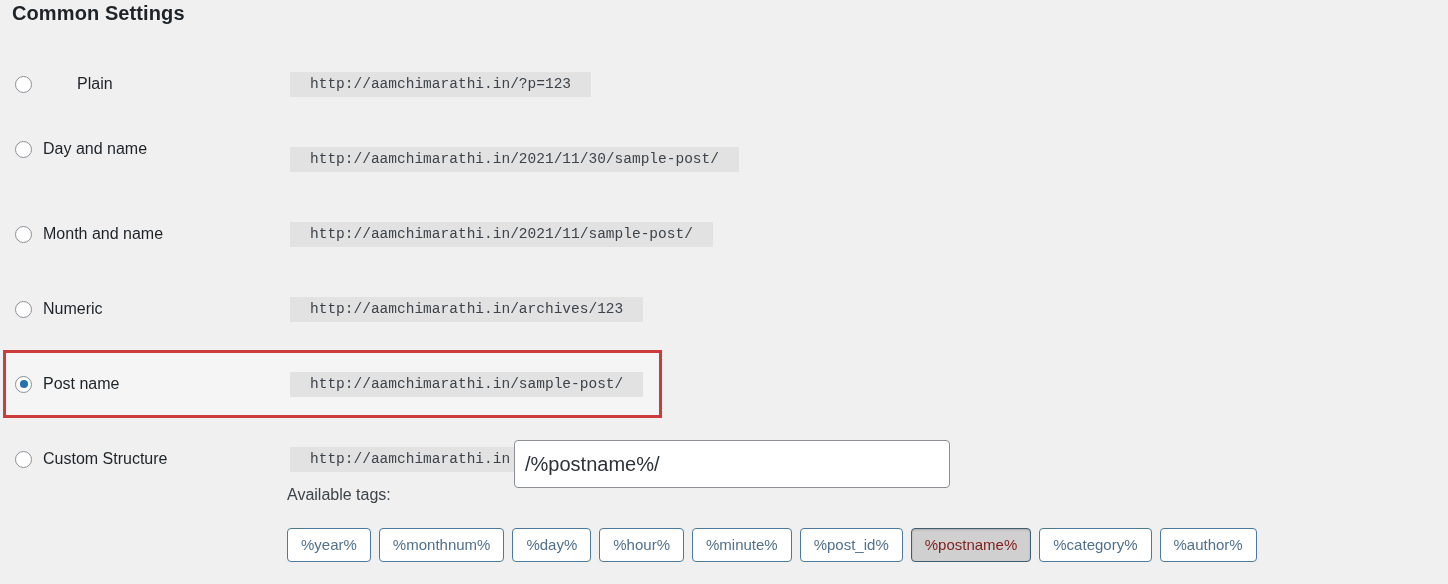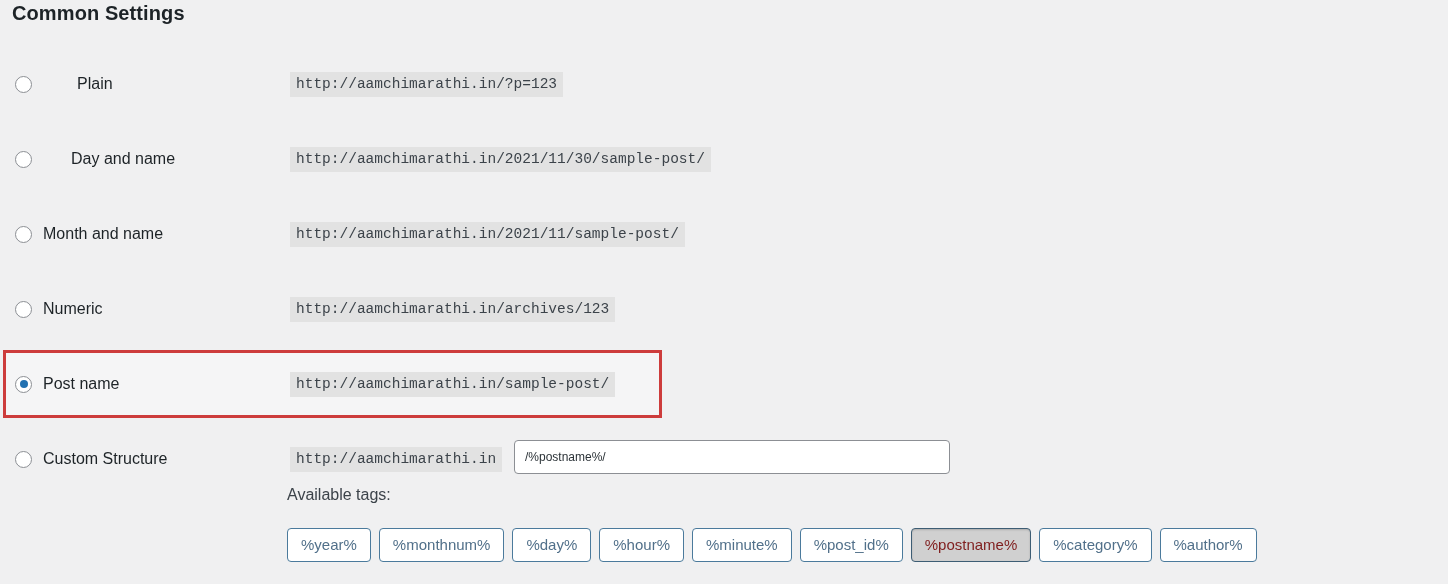--- a/index.html
+++ b/index.html
@@ -68,21 +68,21 @@
     margin-left: 11px;
     white-space: nowrap;
   }
 
   .code-badge {
     position: absolute;
     font-family: "Liberation Mono", monospace;
     font-size: 14.5px;
     color: #3c434a;
     background: #e2e2e2;
-    padding: 3px 6px;
+    padding: 3px 20px;
     white-space: nowrap;
     line-height: 19px;
   }
 
   
   .highlight-box {
     position: absolute;
     left: 3px;
     top: 350px;
     width: 659px;
@@ -91,27 +91,27 @@
     box-sizing: border-box;
     background: #f5f5f6;
   }
 
   
   .struct-input {
     position: absolute;
     left: 514px;
     top: 440px;
     width: 436px;
-    height: 34px;
+    height: 48px;
     box-sizing: border-box;
     border: 1px solid #8c8f94;
     border-radius: 4px;
     background: #fff;
     font-family: "Liberation Sans", sans-serif;
-    font-size: 12px;
+    font-size: 20px;
     color: #2c3338;
     padding: 0 10px;
     outline: none;
   }
 
   .available-tags {
     position: absolute;
     left: 287px;
     top: 486px;
     font-size: 16px;
@@ -154,21 +154,21 @@
 <div class="highlight-box"></div>
 
 <div class="page-title">Common Settings</div>
 
 <div class="option-row" style="top:64px;gap:34px;">
   <span class="radio"></span>
   <span class="option-label">Plain</span>
 </div>
 <span class="code-badge" style="left:290px; top:72px;">http://aamchimarathi.in/?p=123</span>
 
-<div class="option-row" style="top:139px;gap:28px;">
+<div class="option-row" style="top:129px;">
   <span class="radio"></span>
   <span class="option-label">Day and name</span>
 </div>
 <span class="code-badge" style="left:290px; top:147px;">http://aamchimarathi.in/2021/11/30/sample-post/</span>
 
 <div class="option-row" style="top:214px;">
   <span class="radio"></span>
   <span class="option-label">Month and name</span>
 </div>
 <span class="code-badge" style="left:290px; top:222px;">http://aamchimarathi.in/2021/11/sample-post/</span>

